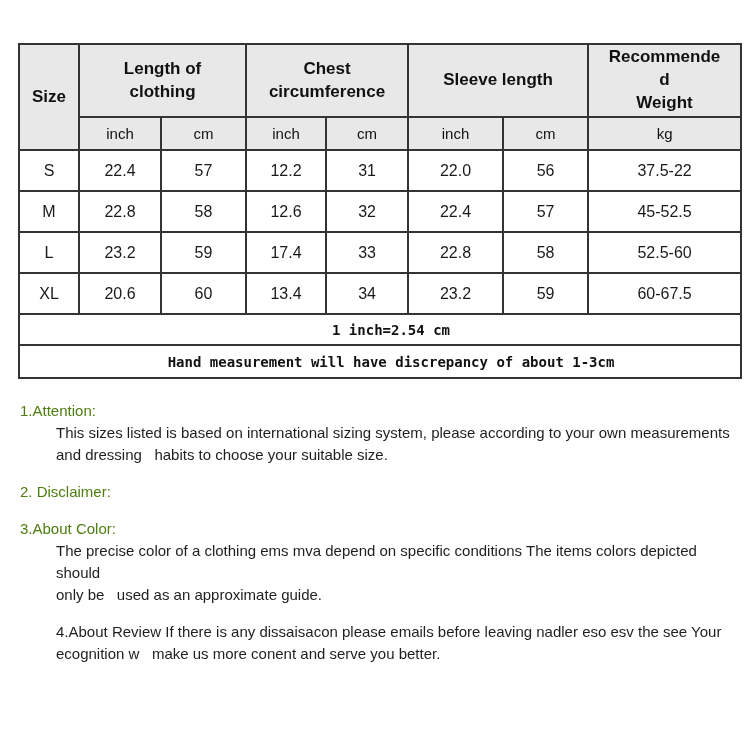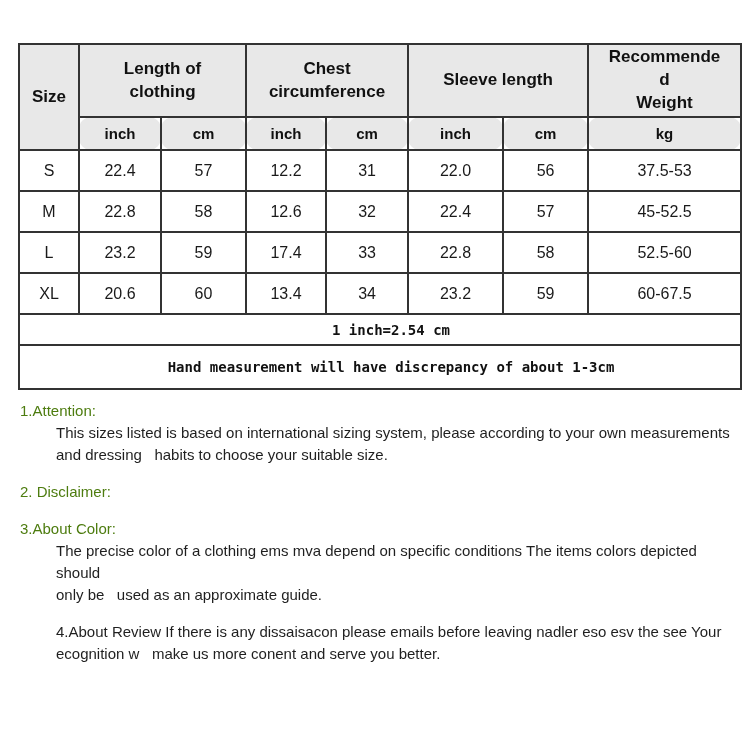--- a/index.html
+++ b/index.html
@@ -38,31 +38,30 @@
   }
   tr.hdr th {
     background: #e8e8e8;
     font-weight: bold;
     font-size: 17px;
     color: #111111;
   }
   tr.hdr-main { height: 73px; }
   tr.hdr-units { height: 33px; }
   tr.hdr-units th {
-    font-weight: bold;
+    font-weight: normal;
     font-size: 15px;
-    border-radius: 12px;
   }
   .pre { white-space: pre-line; line-height: 1.35; }
   tr.body-row { height: 41px; }
   tr.body-row td { font-size: 16px; color: #1a1a1a; }
   td.sz-lg { font-size: 18px; }
   td.sz-sm { font-size: 14px; }
   tr.note-row-1 { height: 31px; }
-  tr.note-row-2 { height: 44px; }
+  tr.note-row-2 { height: 33px; }
   tr.note-row-1 td, tr.note-row-2 td {
     font-family: "DejaVu Sans Mono", monospace;
     font-weight: bold;
     font-size: 14px;
     color: #111111;
     padding-left: 22px;
   }
   .text-block {
     position: absolute;
     left: 20px;
@@ -122,21 +121,21 @@
         <th>kg</th>
       </tr>
       <tr class="body-row">
         <td class="sz-lg">S</td>
         <td>22.4</td>
         <td>57</td>
         <td>12.2</td>
         <td>31</td>
         <td>22.0</td>
         <td>56</td>
-        <td>37.5-53</td>
+        <td>37.5-22</td>
       </tr>
       <tr class="body-row">
         <td class="sz-lg">M</td>
         <td>22.8</td>
         <td>58</td>
         <td>12.6</td>
         <td>32</td>
         <td>22.4</td>
         <td>57</td>
         <td>45-52.5</td>

